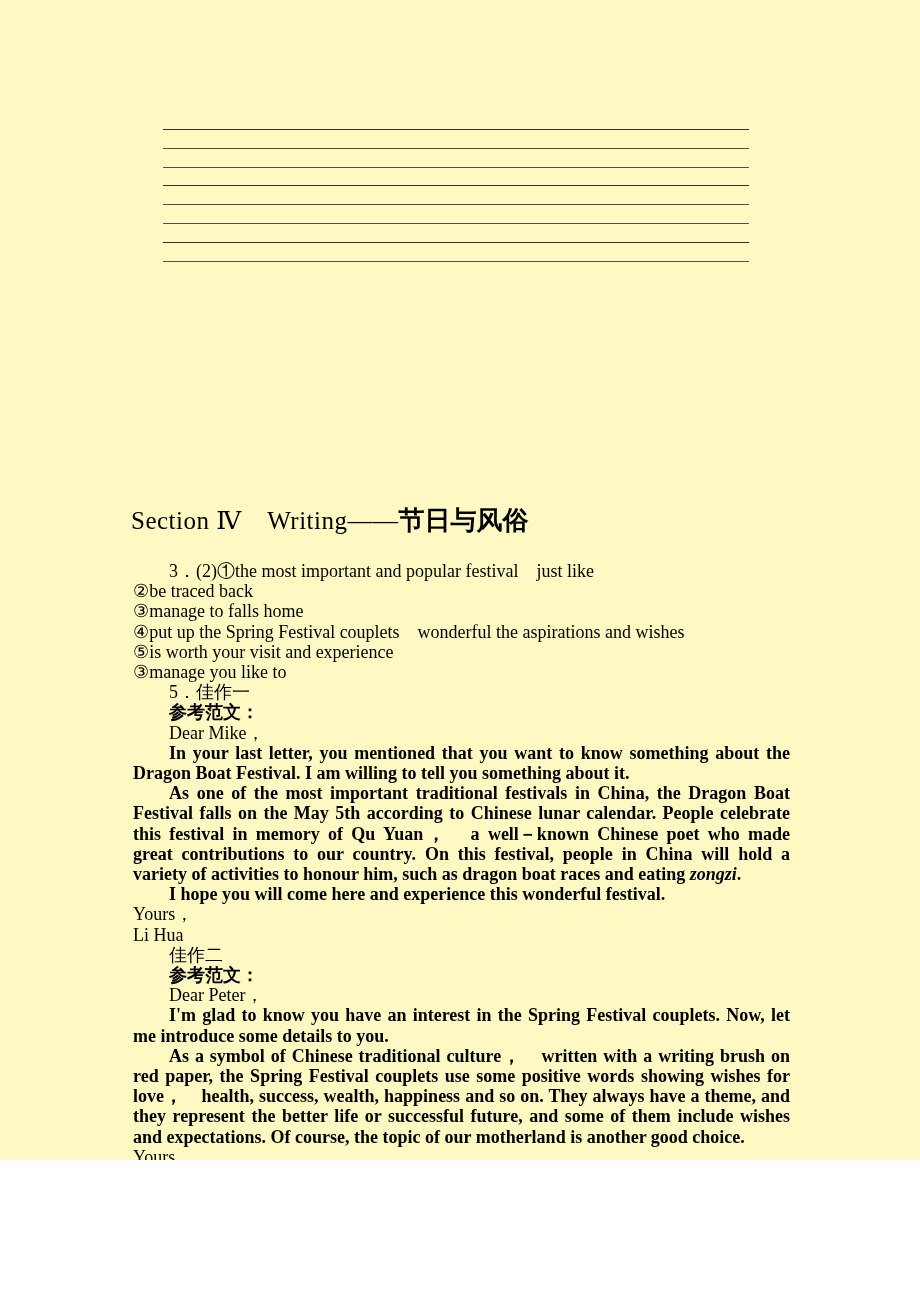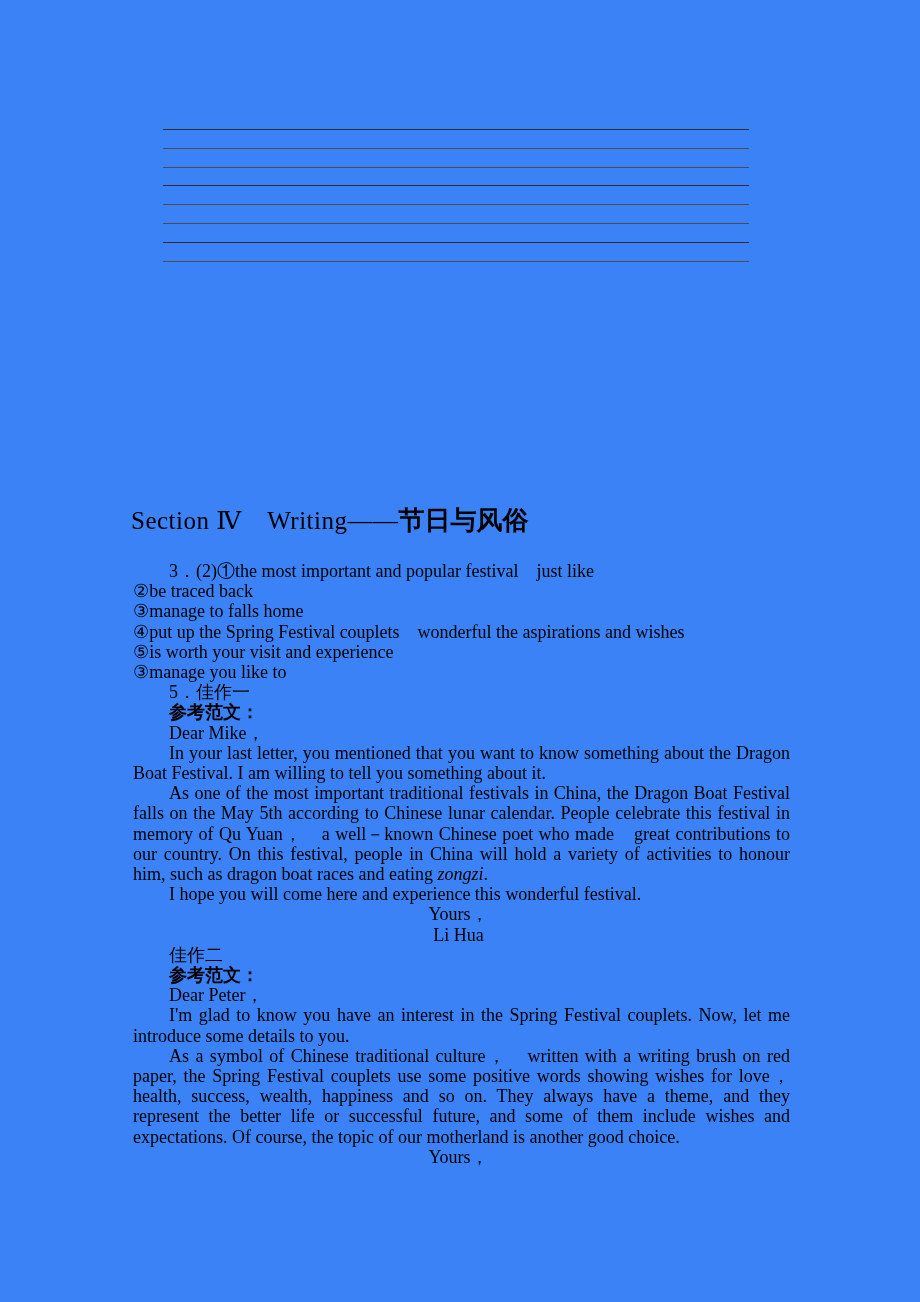--- a/index.html
+++ b/index.html
@@ -1,20 +1,20 @@
 <!DOCTYPE html>
 <html><head>
 <meta charset="utf-8">
 <style>
   html, body { margin: 0; padding: 0; }
   .page {
     position: relative;
     width: 920px;
-    height: 1302px;
-    background: #3b82f6;
+    height: 1160px;
+    background: #fef9c3;
     font-family: "Liberation Serif", "DejaVu Serif", serif;
     color: #000000;
     overflow: hidden;
   }
   
   .rules {
     position: absolute;
     left: 163px;
     top: 129px;
     width: 586px;
@@ -48,26 +48,27 @@
     top: 561px;
     width: 657px;
     font-size: 18px;
     line-height: 20.2px;
     text-align: justify;
   }
   .body p {
     margin: 0;
     text-indent: 2em;
     text-align: justify;
+    font-weight: bold;
   }
   .line { text-align: left; }
   .ind { text-indent: 2em; }
   .bold { font-weight: bold; }
   .right {
-    text-align: center;
+    text-align: left;
     text-indent: 0;
     padding-right: 6px;
   }
   .it { font-style: italic; }
 </style>
 </head>
 <body>
 
 <div class="page">
 

